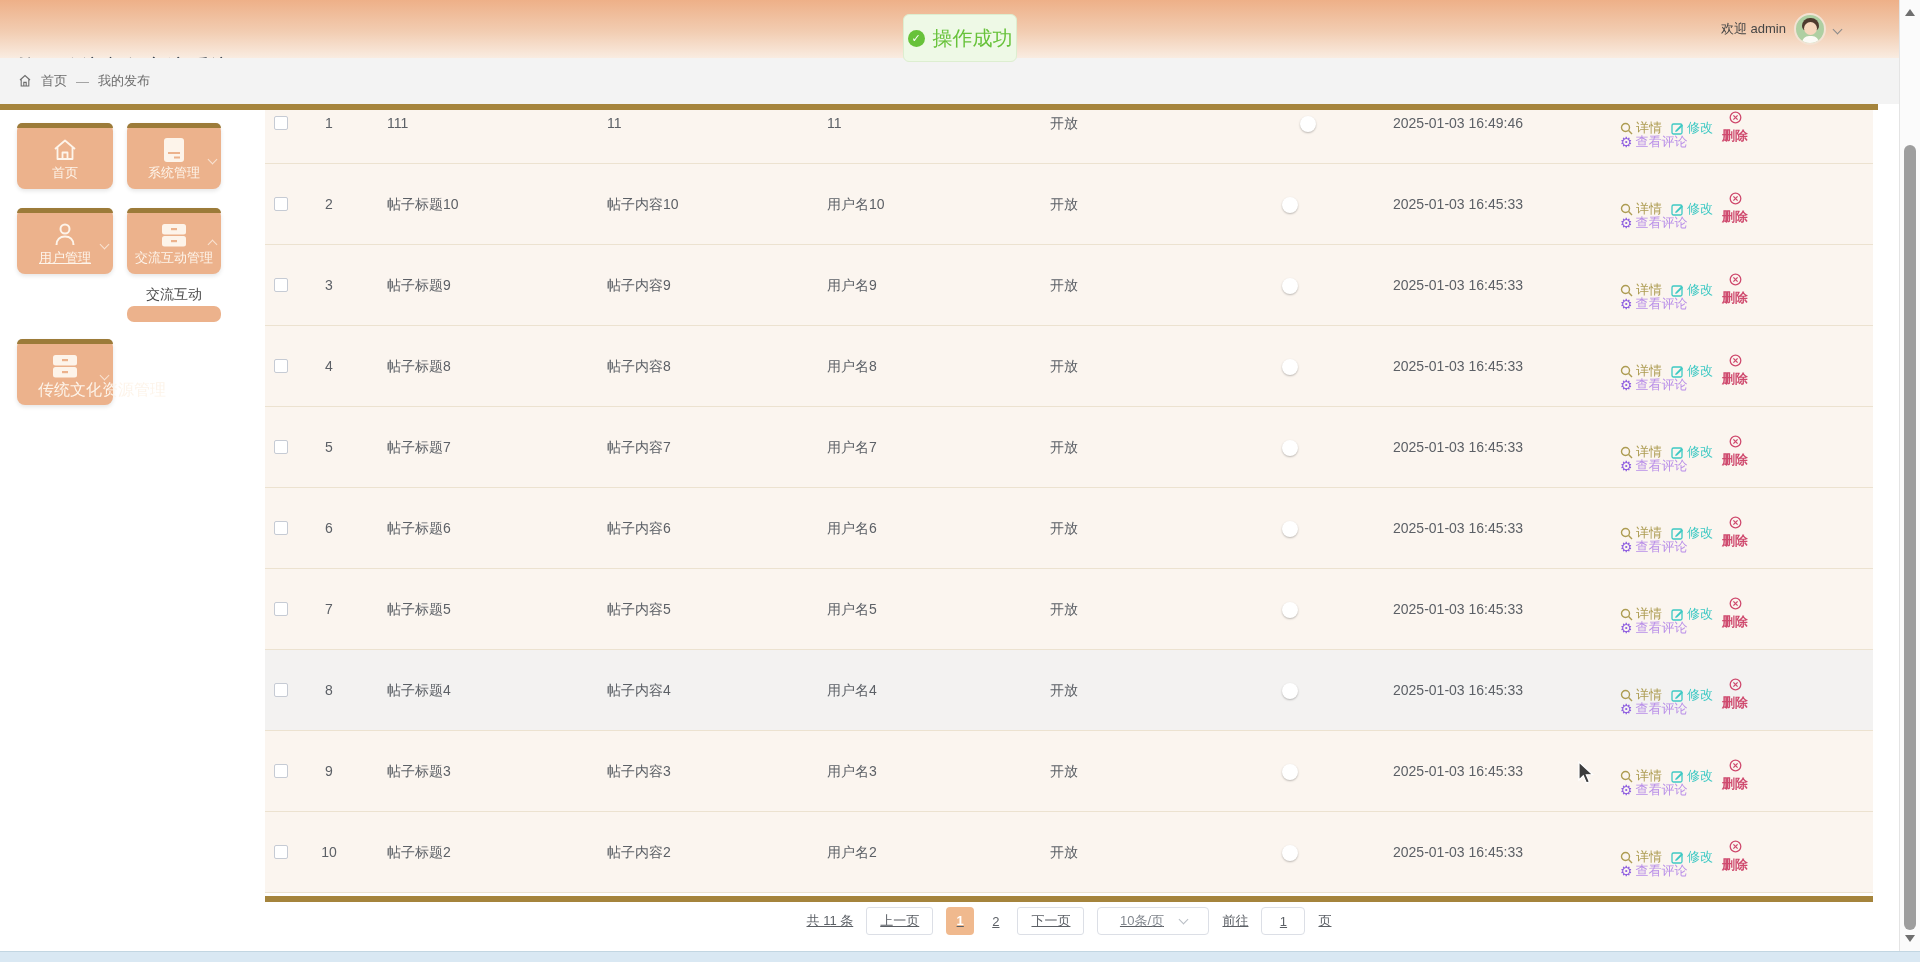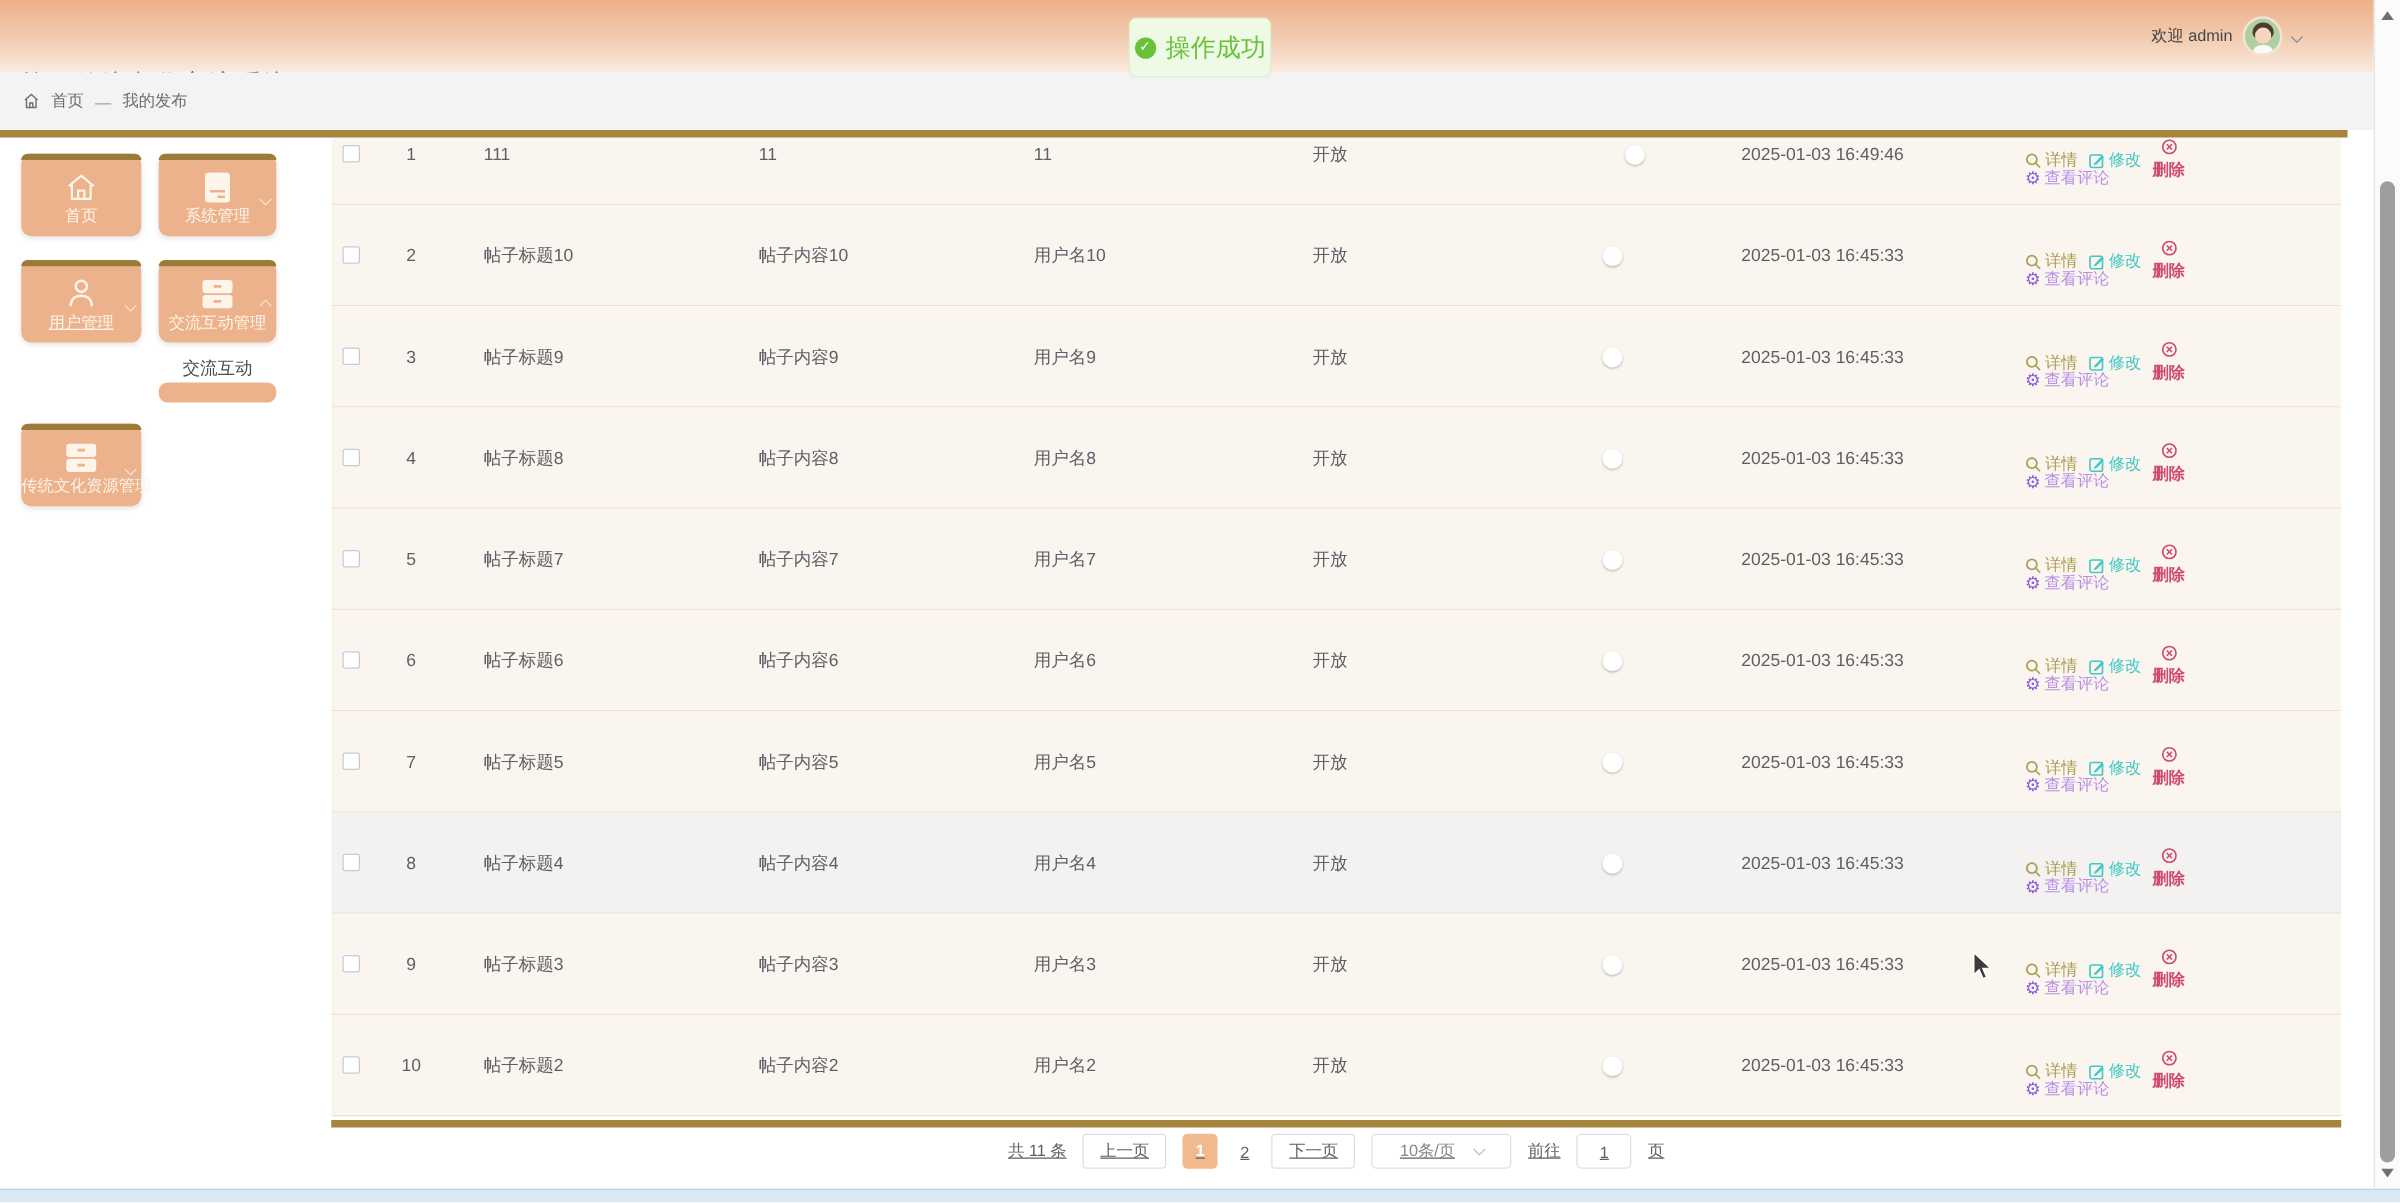--- a/index.html
+++ b/index.html
@@ -33,21 +33,21 @@
 
   .gold-top { position:absolute; left:0; top:104px; width:1878px; height:6px; background:var(--gold); z-index:6; }
 
   
   .sidebar { position:absolute; left:0; top:110px; width:265px; height:840px; background:#fff; z-index:3; }
   .tile { position:absolute; background:var(--peach); border-radius:8px; color:#fdf4ea; text-align:center;
     box-shadow:0 2px 4px rgba(0,0,0,.10); cursor:pointer; }
   .tile::before { content:""; position:absolute; left:0; top:0; right:0; height:5px; background:#9c7b39; border-radius:8px 8px 0 0; }
   .t-icon { margin-top:13px; height:27px; display:flex; justify-content:center; align-items:center; }
   .t-label { font-size:13px; margin-top:1px; white-space:nowrap; }
-  .t-label.small { font-size:13px; }
+  .t-label.small { font-size:16px;padding-left:21px; }
   .tile .chev { position:absolute; right:5px; top:33px; border-color:#f9e3d2; }
   .chev.up { transform:rotate(-135deg); }
   #tile-home   { left:17px;  top:13px;  width:96px; height:66px; }
   #tile-system { left:127px; top:13px;  width:94px; height:66px; }
   #tile-user   { left:17px;  top:98px;  width:96px; height:66px;text-decoration:underline; }
   #tile-comm   { left:127px; top:98px;  width:94px; height:66px; }
   #tile-res    { left:17px;  top:229px; width:96px; height:66px; }
   .submenu-item { position:absolute; left:127px; top:176px; width:94px; height:20px; text-align:center;
     font-size:14px; color:#4c4c4c; cursor:pointer; }
   .submenu-active { position:absolute; left:127px; top:196px; width:94px; height:16px; background:var(--peach);

